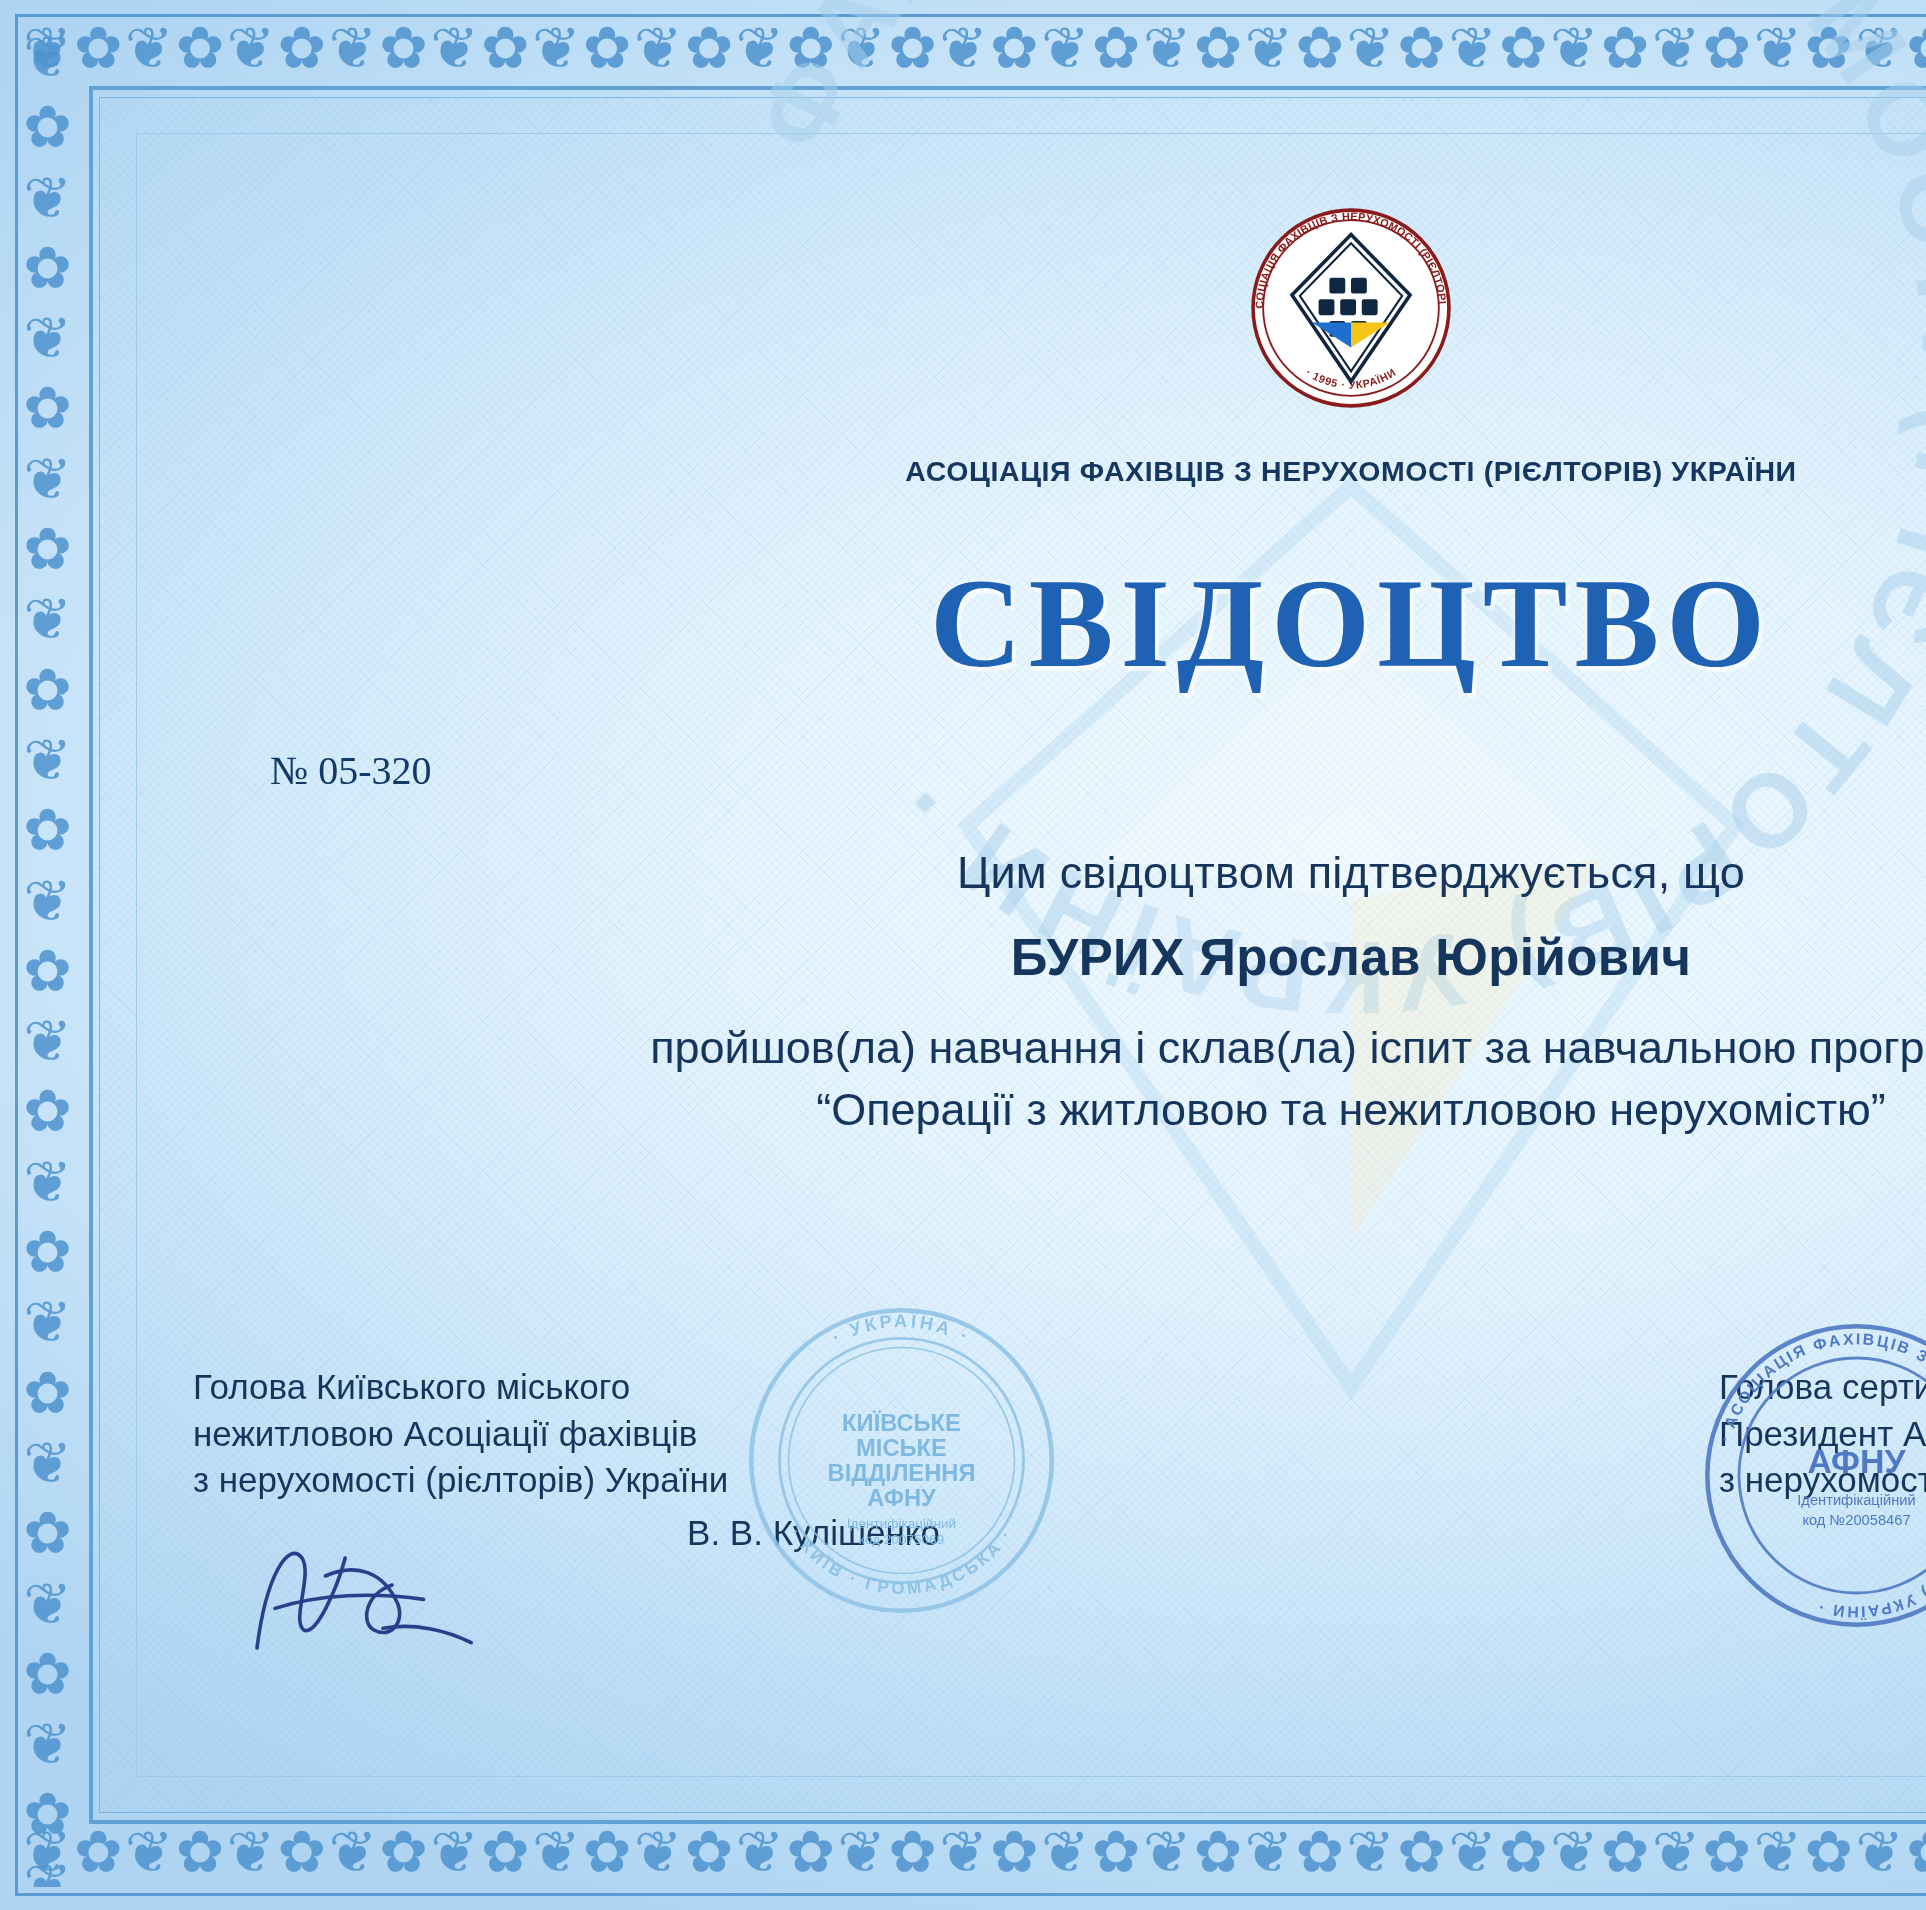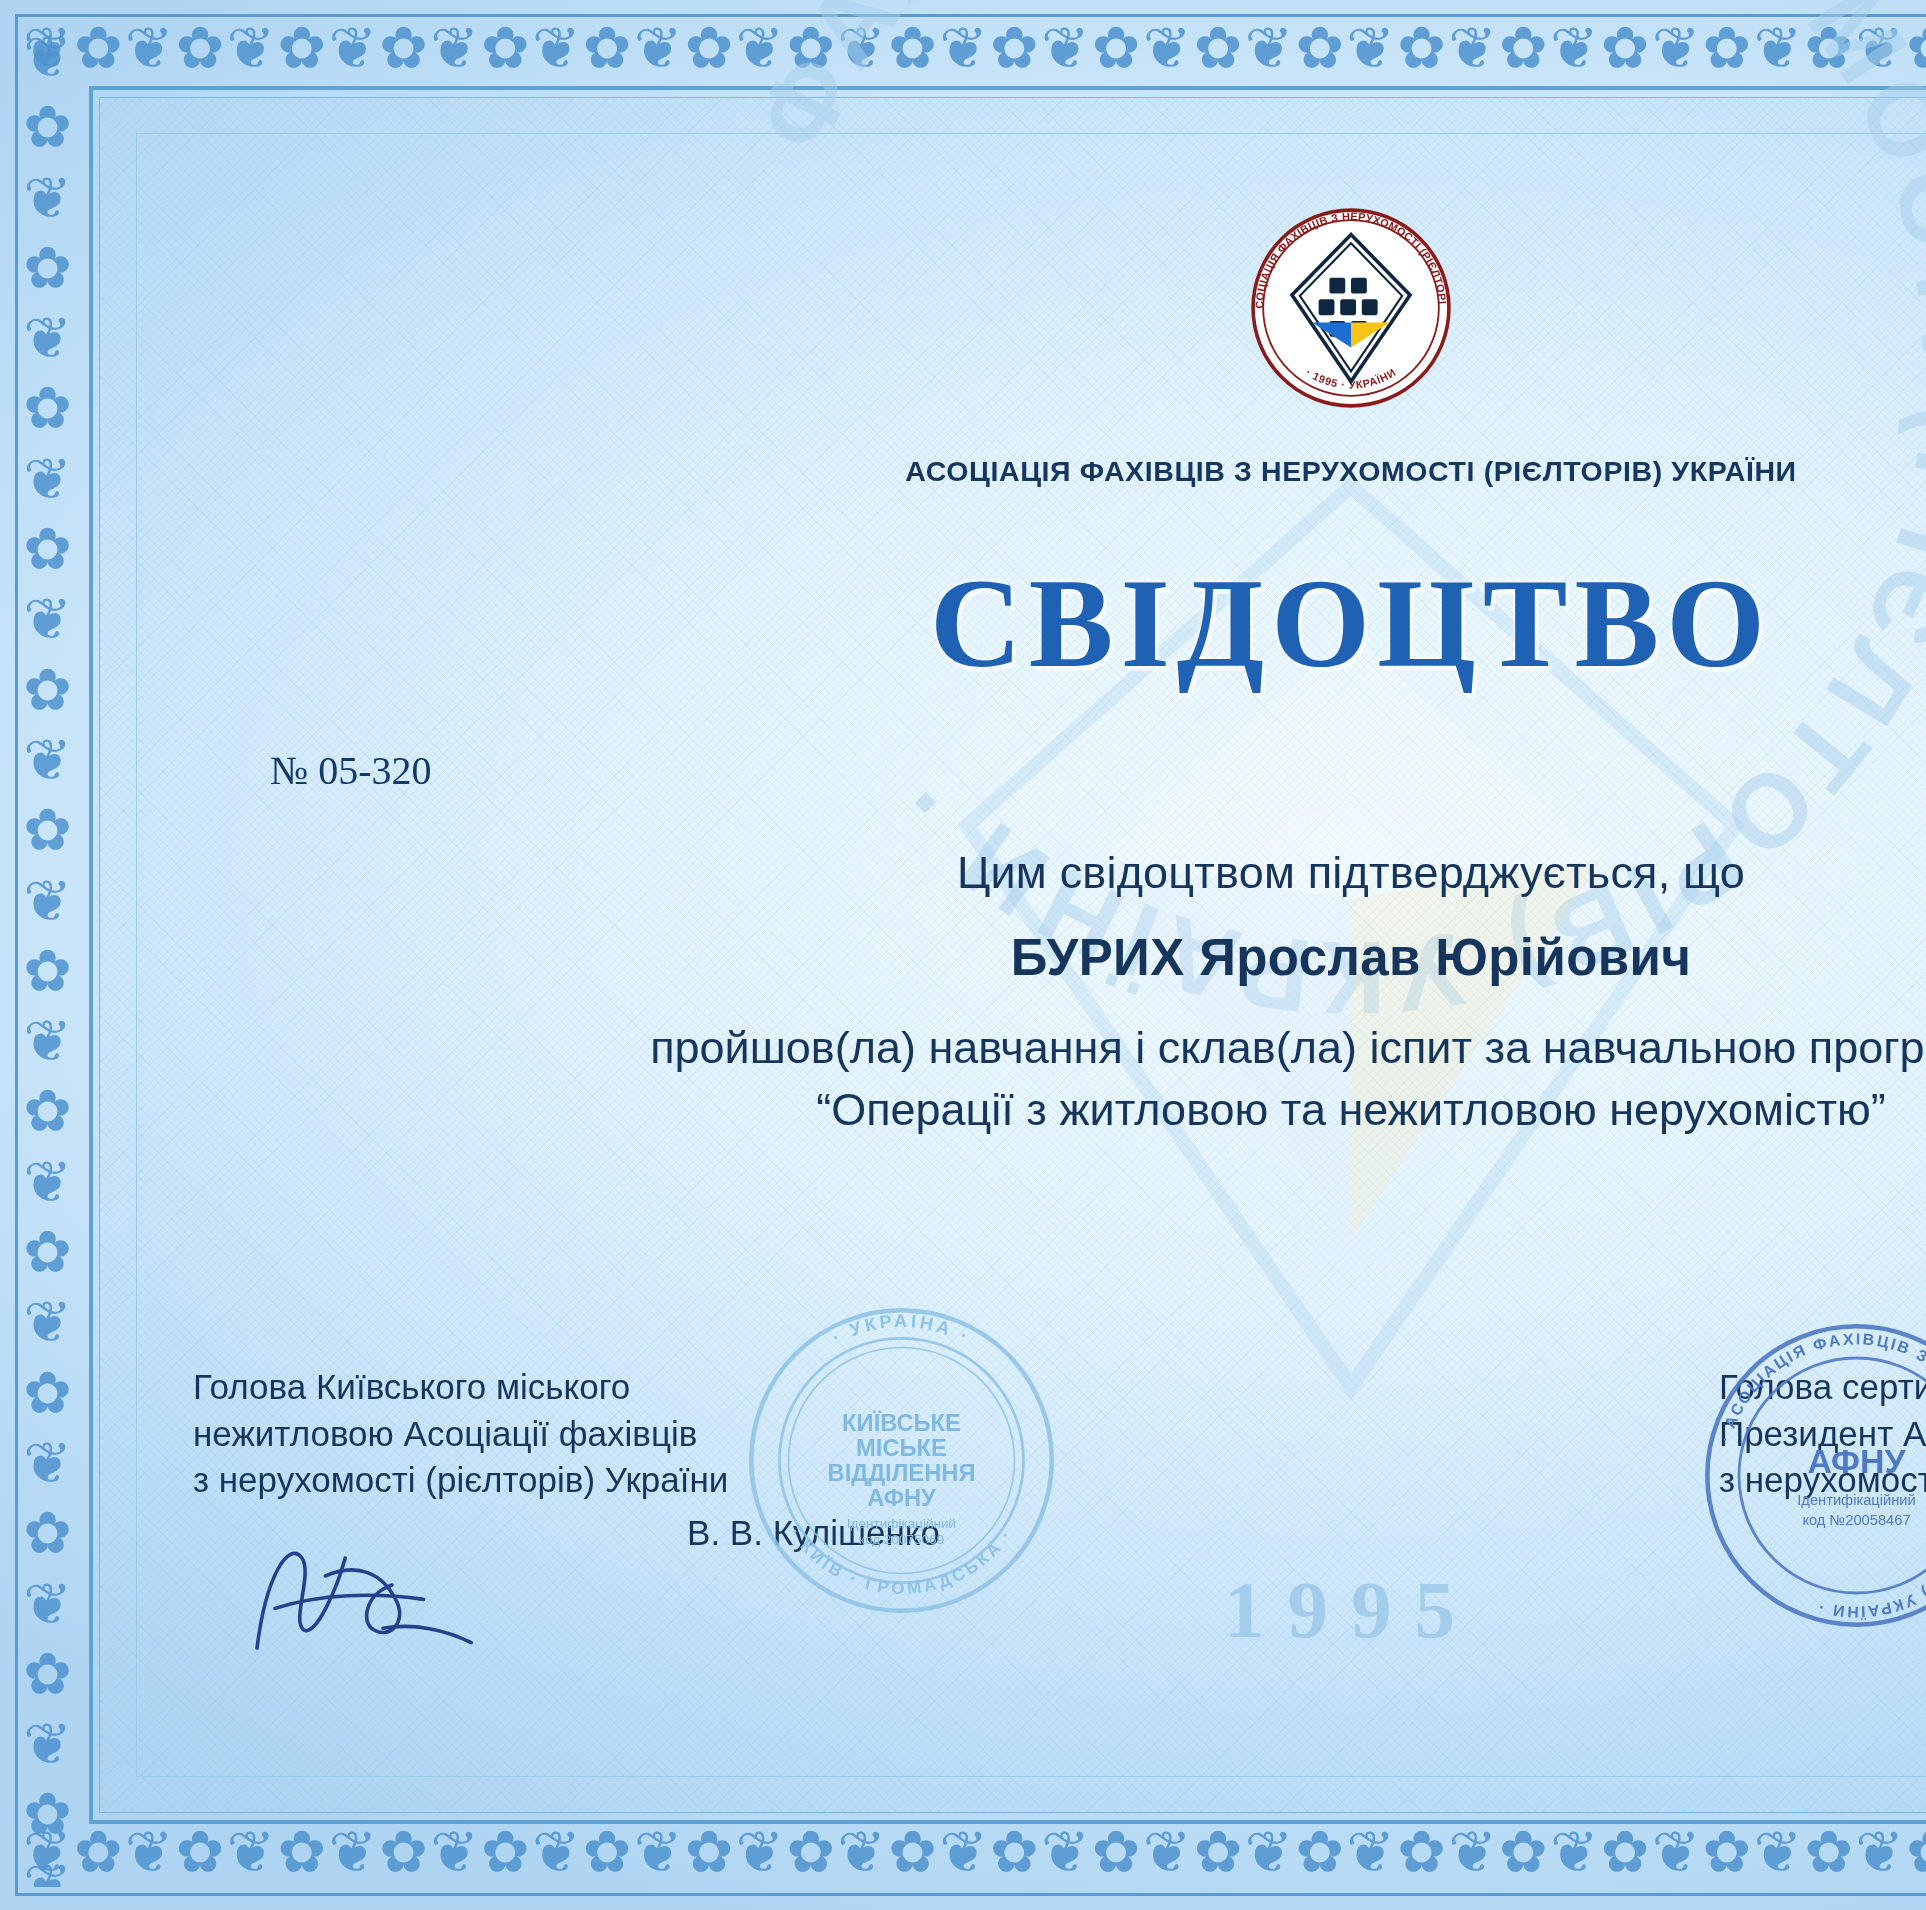--- a/index.html
+++ b/index.html
@@ -317,21 +317,20 @@
 
   </div>
 
   <div class="body-block">
     <div class="line-confirm">Цим свідоцтвом підтверджується, що</div>
     <div class="line-name">БУРИХ Ярослав Юрійович</div>
     <div class="line-program1">пройшов(ла) навчання і склав(ла) іспит за навчальною програмою:</div>
     <div class="line-program2">“Операції з житловою та нежитловою нерухомістю”</div>
   </div>
 
-  <div class="year-wm">1995</div>
 
   <div class="sig-left">
     <div>Голова Київського міського</div>
     <div>нежитловою  Асоціації фахівців</div>
     <div>з нерухомості (рієлторів) України</div>
     <div class="sig-name">В. В. Кулішенко</div>
   </div>
 
   <div class="sig-right">
     <div>Голова сертифікаційної комісії</div>

